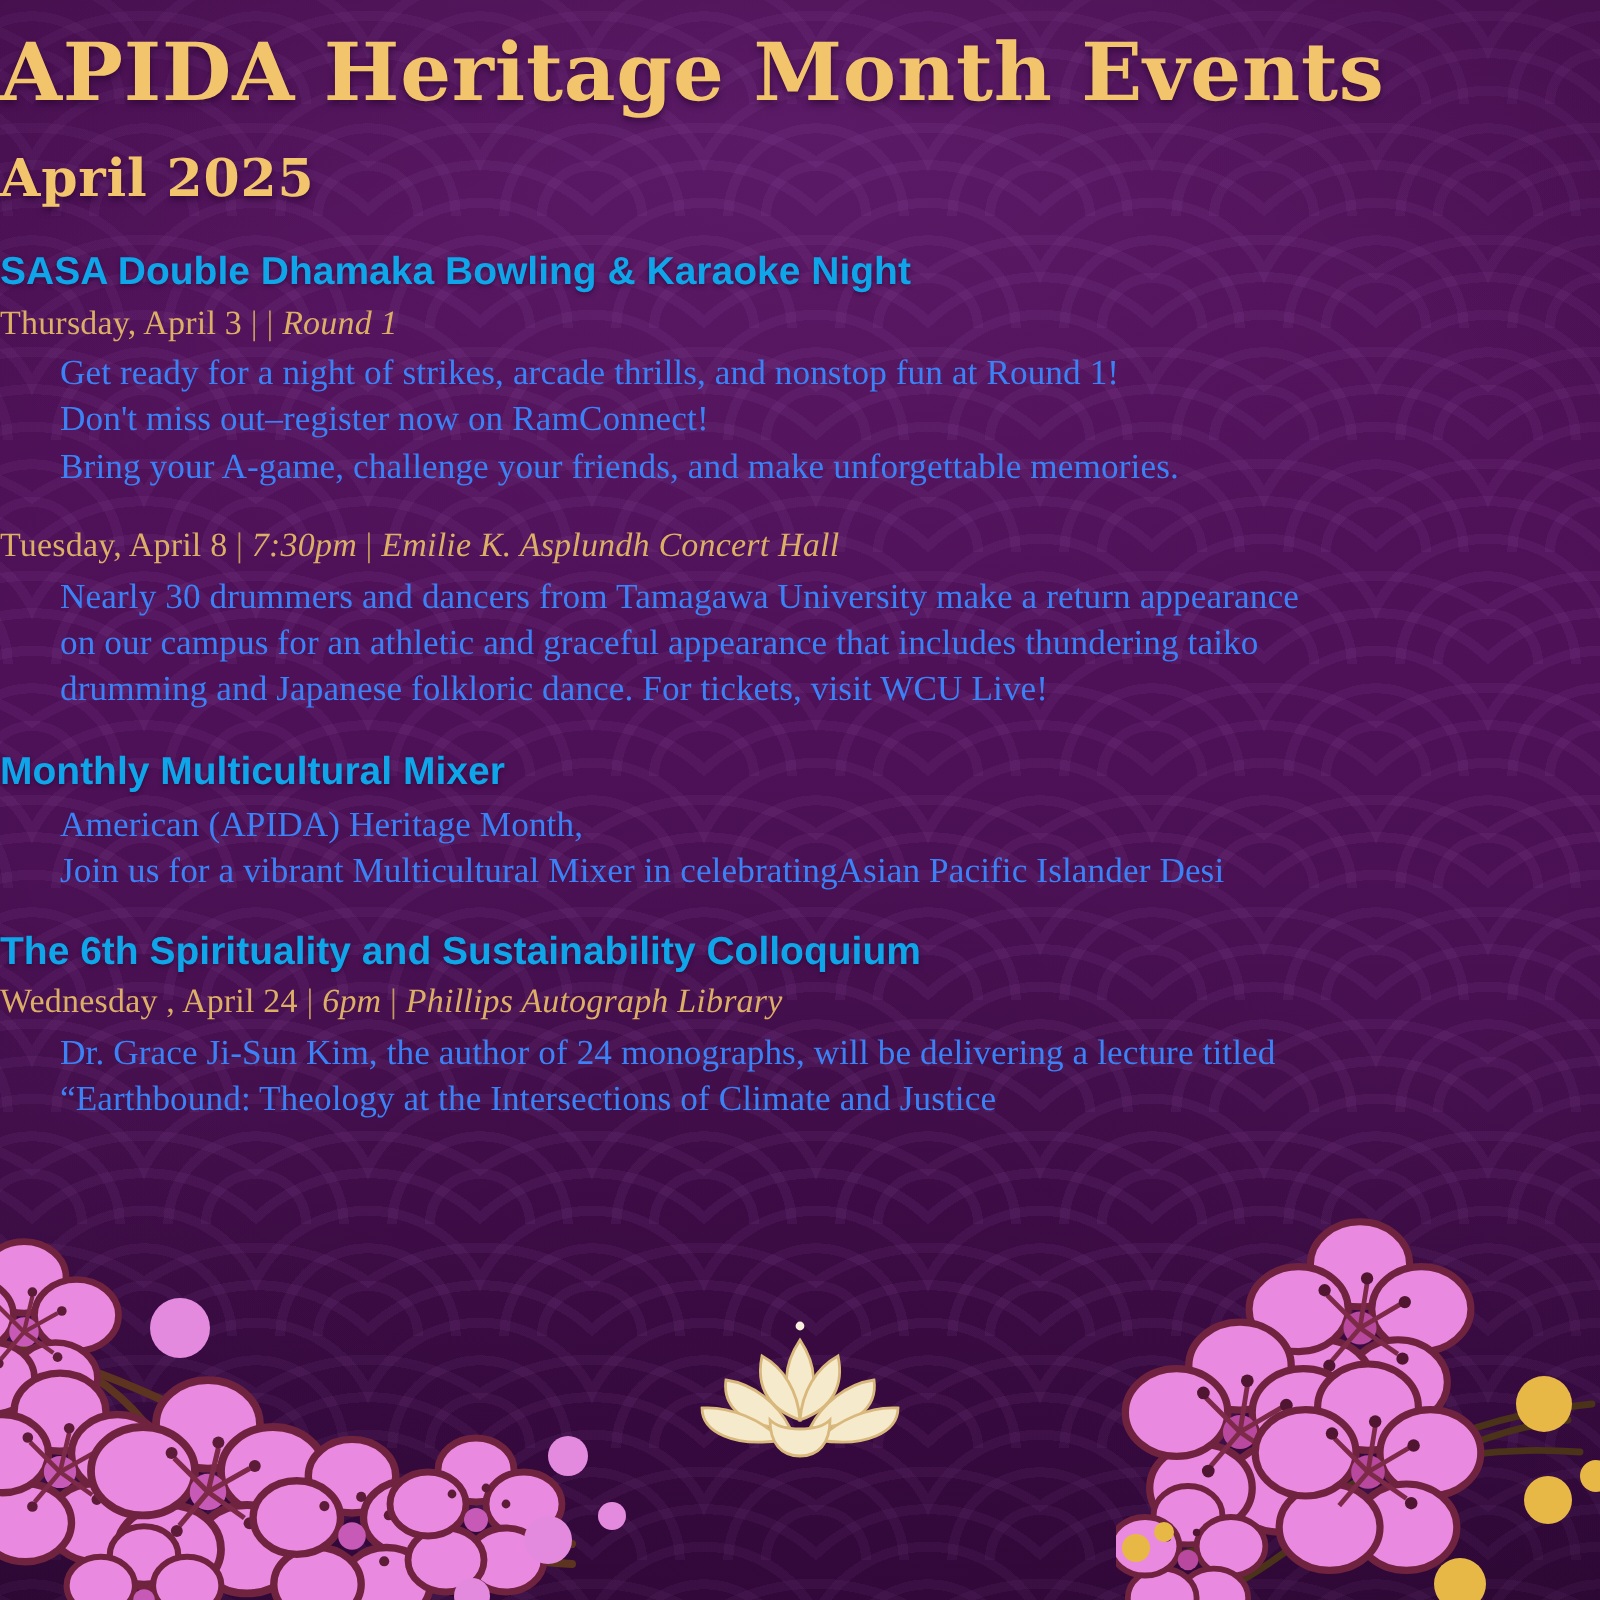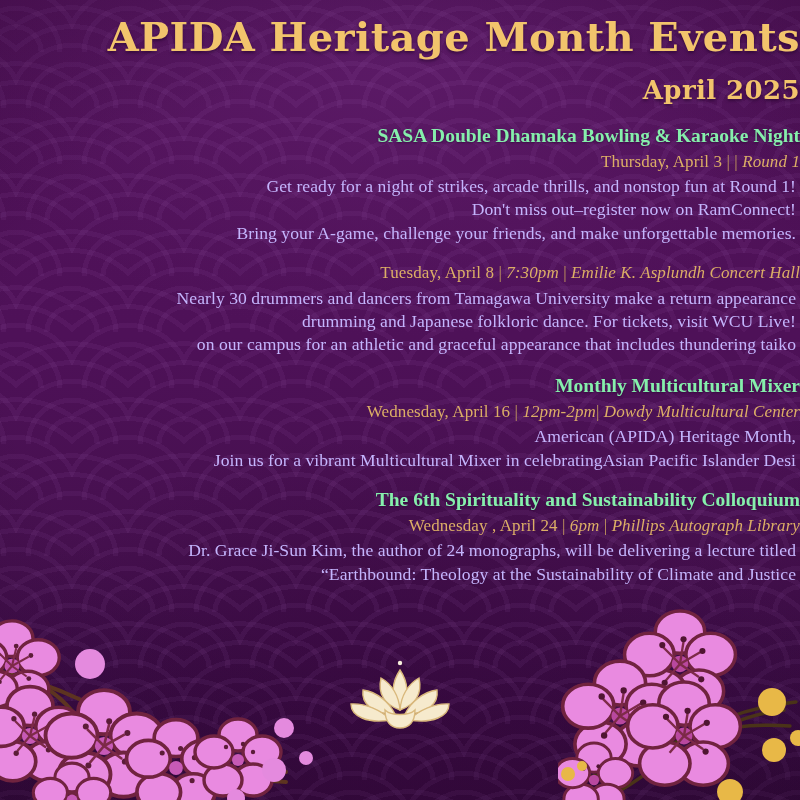--- a/index.html
+++ b/index.html
@@ -67,22 +67,21 @@
     background:
       radial-gradient(ellipse 110% 80% at 50% 45%, rgba(0,0,0,0) 45%, rgba(28,4,34,.42) 100%);
     pointer-events: none;
   }
 
   
   .content {
     position: absolute;
     inset: 0;
     z-index: 5;
-    text-align: right;
-    margin-left: 12px;
+    text-align: left;
   }
 
   .title-block { padding-top: 8px; }
   .poster-title,
   .poster-subtitle {
     font-family: "DejaVu Serif", "Liberation Serif", serif;
     font-weight: 700;
     color: #f2c46c;
     letter-spacing: .4px;
     text-shadow: 0 2px 3px rgba(40,4,48,.65);
@@ -90,45 +89,44 @@
   }
   .poster-title { font-size: 40px; margin: 8px 0 0; }
   .poster-subtitle { font-size: 26px; margin: 19px 0 0; }
 
   .events { margin-top: 20px; }
 
   .event { margin-bottom: 12px; }
   .event:last-child { margin-bottom: 0; }
 
   .event-title {
-    font-family: Liberation Serif, serif;
+    font-family: Liberation Sans, sans-serif;
     font-weight: 700;
     font-size: 19.5px;
-    color: #86efac;
+    color: #0ea5e9;
     line-height: 1.28;
     margin: 0 0 2px;
     text-shadow: 0 1px 2px rgba(40,4,48,.6);
   }
   .event-detail {
     font-size: 17px;
     color: #dcae66;
     line-height: 1.32;
     margin: 0 0 2px;
     letter-spacing: .1px;
-    padding-left: 38px;
   }
   .event-detail .it { font-style: italic; }
   .event-detail .sep { color: #c59a5e; }
 
   .event-body {
     font-size: 17.6px;
-    color: #c4b5fd;
+    color: #3b82f6;
     line-height: 1.33;
     margin: 0;
-    padding: 0 4px;
+    padding: 0 30px;
     letter-spacing: .05px;
   }
   .event-body .ln { display: block; }
 
   
   .event.ev0 { margin-bottom: 17px; }
   .event.ev1 { margin-bottom: 17px; }
   .event.ev2 { margin-bottom: 16px; }
 
   
@@ -420,38 +418,37 @@
           <span class="ln">Get ready for a night of strikes, arcade thrills, and nonstop fun at Round 1!</span>
           <span class="ln">Don't miss out–register now on RamConnect!</span>
           <span class="ln">Bring your A-game, challenge your friends, and make unforgettable memories.</span>
         </div>
       </div>
 
       <div class="event ev1">
         <div class="event-detail"><span>Tuesday, April 8</span><span class="sep"> | </span><span class="it">7:30pm</span><span class="sep"> | </span><span class="it">Emilie K. Asplundh Concert Hall</span></div>
         <div class="event-body">
           <span class="ln">Nearly 30 drummers and dancers from Tamagawa University make a return appearance</span>
+          <span class="ln">on our campus for an athletic and graceful appearance that includes thundering taiko</span>
           <span class="ln">drumming and Japanese folkloric dance. For tickets, visit WCU Live!</span>
-          <span class="ln">on our campus for an athletic and graceful appearance that includes thundering taiko</span>
         </div>
       </div>
 
       <div class="event ev2">
         <div class="event-title">Monthly Multicultural Mixer</div>
-        <div class="event-detail"><span>Wednesday, April 16</span><span class="sep"> | </span><span class="it">12pm-2pm</span><span class="sep">| </span><span class="it">Dowdy Multicultural Center</span></div>
         <div class="event-body">
           <span class="ln">American (APIDA) Heritage Month,</span>
           <span class="ln">Join us for a vibrant Multicultural Mixer in celebratingAsian Pacific Islander Desi</span>
         </div>
       </div>
 
       <div class="event ev3">
         <div class="event-title">The 6th Spirituality and Sustainability Colloquium</div>
         <div class="event-detail"><span>Wednesday , April 24</span><span class="sep"> | </span><span class="it">6pm</span><span class="sep"> | </span><span class="it">Phillips Autograph Library</span></div>
         <div class="event-body">
           <span class="ln">Dr. Grace Ji-Sun Kim, the author of 24 monographs, will be delivering a lecture titled</span>
-          <span class="ln">“Earthbound: Theology at the Sustainability of Climate and Justice</span>
+          <span class="ln">“Earthbound: Theology at the Intersections of Climate and Justice</span>
         </div>
       </div>
 
     </div>
   </div>
 </div>
 
 </body></html>

